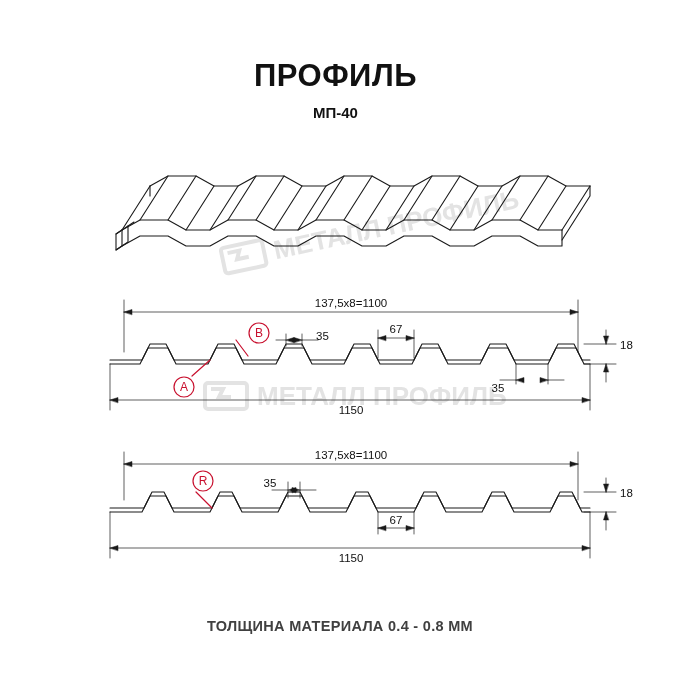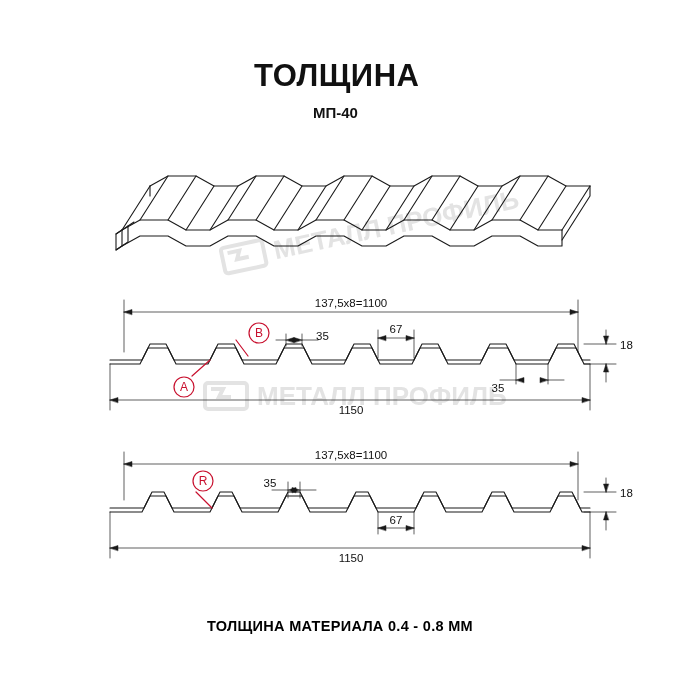--- a/index.html
+++ b/index.html
@@ -45,21 +45,21 @@
   
   .footer-note {
     position: absolute;
     left: 0;
     top: 618px;
     width: 680px;
     text-align: center;
     font-size: 14.5px;
     font-weight: bold;
     letter-spacing: 0.3px;
-    color: #000000;
+    color: #404040;
   }
 
   
   svg.layer {
     position: absolute;
     left: 0;
     top: 0;
     width: 700px;
     height: 700px;
   }
@@ -97,21 +97,21 @@
       </g>
 
       <g transform="translate(205,405)">
         <rect x="0" y="-22" width="42" height="26" rx="3" fill="none" stroke="#e3e3e3" stroke-width="4"></rect>
         <path d="M6 -16 L18 -16 L14 -8 L26 -8" fill="none" stroke="#e3e3e3" stroke-width="4"></path>
         <text x="52" y="0" font-size="26">МЕТАЛЛ ПРОФИЛЬ</text>
       </g>
     </g>
   </svg>
 
-  <div class="title">ТОЛЩИНА</div>
+  <div class="title">ПРОФИЛЬ</div>
   <div class="subtitle">МП-40</div>
 
   <svg class="layer" viewBox="0 0 700 700">
     <g fill="none" stroke="#1a1a1a" stroke-width="1.1" stroke-linejoin="round" stroke-linecap="round">
 
       <g>
 
         <path d="M150 186 L168 176 L196 176 L214 186 L238 186 L256 176 L284 176 L302 186 L326 186 L344 176 L372 176 L390 186 L414 186 L432 176 L460 176 L478 186 L502 186 L520 176 L548 176 L566 186 L590 186"></path>
 
         <path d="M122 230 L140 220 L168 220 L186 230 L210 230 L228 220 L256 220 L274 230 L298 230 L316 220 L344 220 L362 230 L386 230 L404 220 L432 220 L450 230 L474 230 L492 220 L520 220 L538 230 L562 230"></path>

